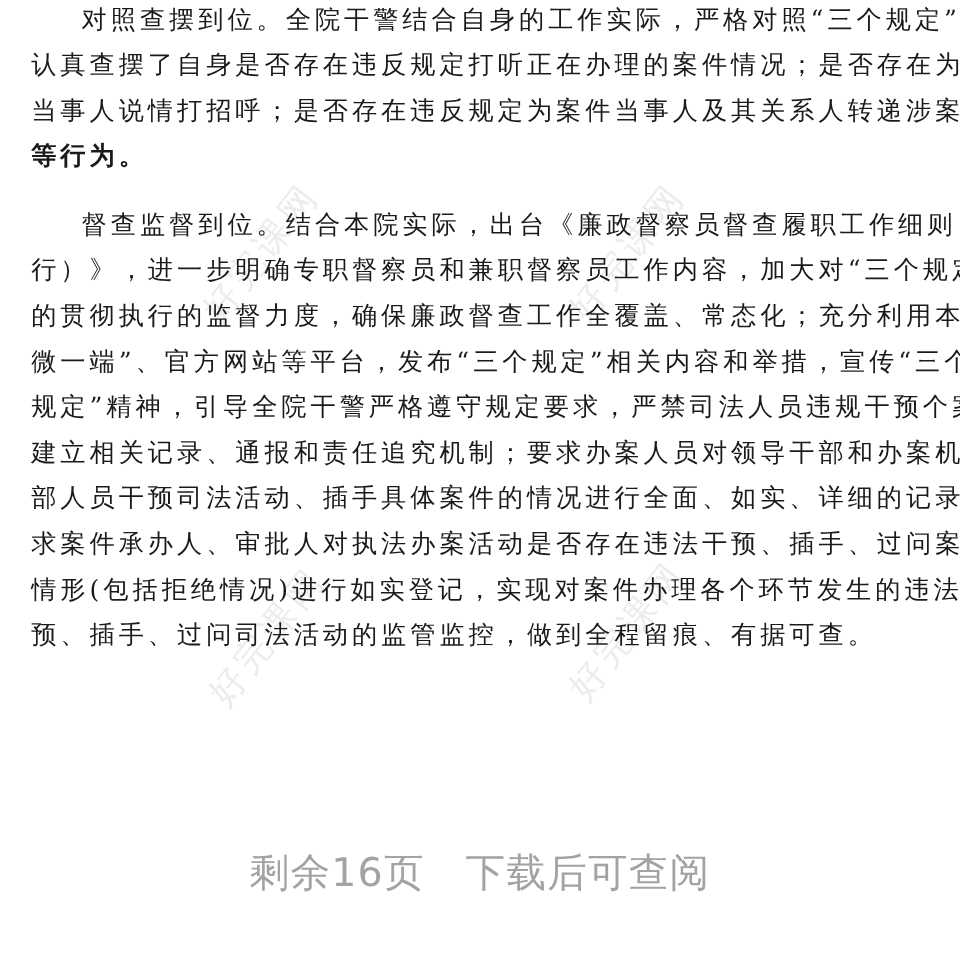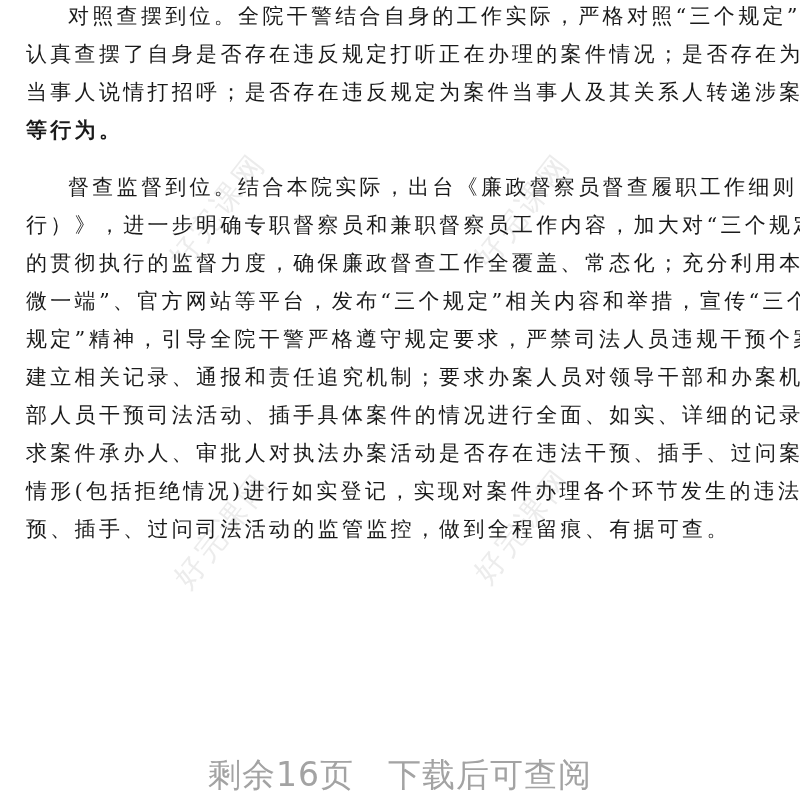--- a/index.html
+++ b/index.html
@@ -29,21 +29,20 @@
   }
   .footer-note {
     position: absolute;
     left: 0; width: 800px;
     top: 705px;
     text-align: center;
     font-family: "DejaVu Sans", "Liberation Sans", sans-serif;
     font-size: 33px;
     color: #a3a3a3;
     letter-spacing: 1px;
-    margin-top: 48px;
   }
   .footer-note .gap { display: inline-block; width: 34px; }
 </style>
 </head>
 <body>
 
 <div class="page">
 
   <div class="watermark" style="left:150px; top:190px;">好完课网</div>
   <div class="watermark" style="left:455px; top:190px;">好完课网</div>

